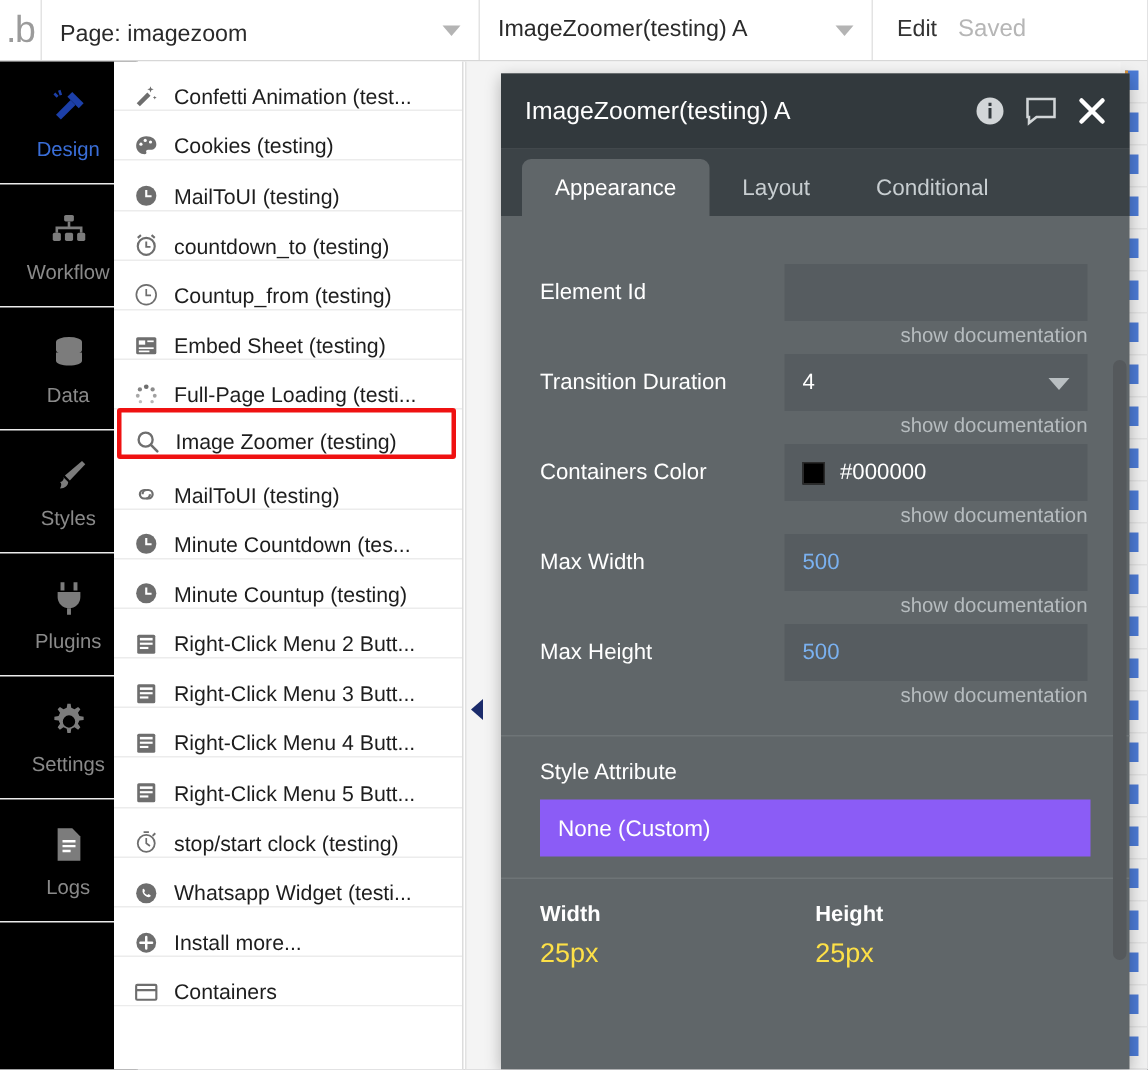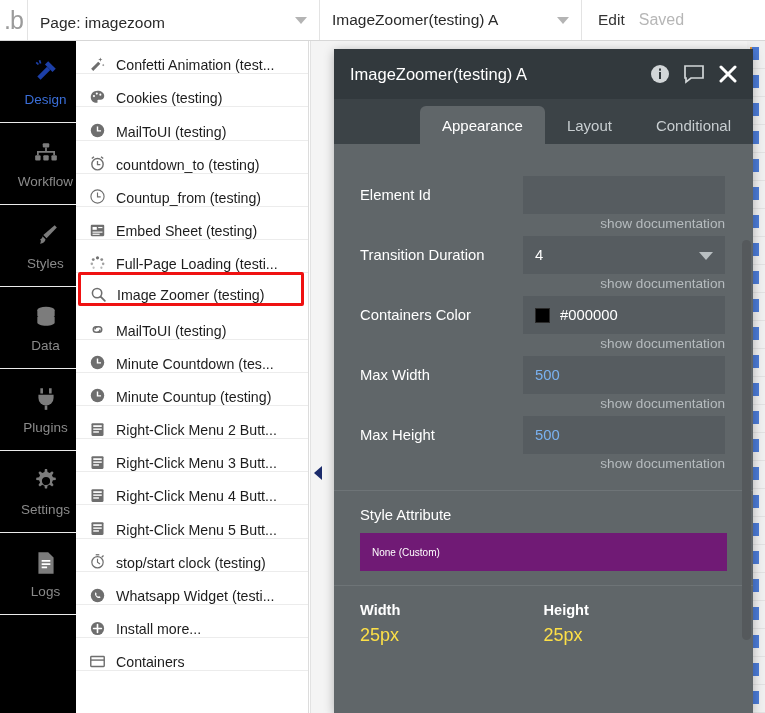--- a/index.html
+++ b/index.html
@@ -118,21 +118,21 @@
     background: #606669; box-shadow: 0 2px 10px rgba(0,0,0,.28);
   }
   .pe-head {
     height: 50px; background: #32393d; display: flex; align-items: center;
     padding: 0 14px 0 16px; gap: 12px;
   }
   .pe-title { flex: 1; font-size: 16.5px; color: #ffffff; }
   .pe-ico { width: 22px; height: 22px; display:flex; align-items:center; justify-content:center; cursor: pointer; color: #d2d6d8; }
   .pe-ico svg { display: block; }
 
-  .pe-tabs { height: 45px; background: #3c4347; display: flex; align-items: flex-end; padding-left: 14px; justify-content: flex-end; }
+  .pe-tabs { height: 45px; background: #3c4347; display: flex; align-items: flex-end; padding-left: 14px; }
   .pe-tab {
     padding: 0 22px; height: 38px; display: flex; align-items: center;
     font-size: 15px; color: #c8ced1; cursor: pointer;
   }
   .pe-tab.active {
     background: #606669; color: #ffffff;
     border-radius: 6px 6px 0 0;
   }
 
   .pe-body { height: 569px; position: relative; overflow: hidden; padding-top: 32px; }
@@ -154,22 +154,22 @@
   .doclink {
     text-align: right; padding: 2px 28px 0 0; font-size: 13.6px; color: #b6bcbf;
     cursor: pointer; height: 22px;
   }
 
   .pe-sep { height: 1px; background: #6e7477; margin: 14px 0 0 0; }
 
   .style-block { padding: 16px 26px 0 26px; }
   .style-label { font-size: 14.8px; color: #ffffff; margin-bottom: 10px; }
   .style-select {
-    height: 38px; background: #701a75; display: flex; align-items: center;
-    padding: 0 12px; font-size: 10px; color: #ffffff; position: relative; cursor: pointer;
+    height: 38px; background: #8b5cf6; display: flex; align-items: center;
+    padding: 0 12px; font-size: 15px; color: #ffffff; position: relative; cursor: pointer;
   }
 
   .wh-block { display: flex; padding: 16px 26px 0 26px; }
   .wh-col { width: 186px; }
   .wh-label { font-size: 14.6px; color: #ffffff; font-weight: bold; margin-bottom: 7px; }
   .wh-val { font-size: 18px; color: #fde047; }
 
   .pe-scroll {
     position: absolute; right: 2px; top: 96px; width: 9px; height: 400px;
     background: #55595c; border-radius: 5px; cursor: pointer;
@@ -217,35 +217,35 @@
             <rect x="9.5" y="14" width="5" height="5" rx="1" fill="#7c7c7c"></rect>
             <rect x="17" y="14" width="5" height="5" rx="1" fill="#7c7c7c"></rect>
             <path d="M12 7 v4 M4.5 14 v-3 h15 v3" stroke="#7c7c7c" stroke-width="1.6" fill="none"></path>
           </svg>
         </span>
         <span class="ri-label">Workflow</span>
       </div>
       <div class="rail-item">
         <span class="rail-ico">
           <svg width="26" height="26" viewBox="0 0 24 24">
-            <path d="M20 3 L9.5 12 L12.5 15 L22 5z" fill="#7c7c7c"></path>
-            <path d="M8.5 13 L11.5 16 c0 2-2 4-5 4 c1-2 1-3 0-4 c1 0 2-1 2.5-3z" fill="#7c7c7c"></path>
+            <ellipse cx="12" cy="5.5" rx="8" ry="3" fill="#7c7c7c"></ellipse>
+            <path d="M4 5.5v5c0 1.7 3.6 3 8 3s8-1.3 8-3v-5" fill="#7c7c7c"></path>
+            <path d="M4 12v5c0 1.7 3.6 3 8 3s8-1.3 8-3v-5" fill="#7c7c7c"></path>
           </svg>
         </span>
-        <span class="ri-label">Styles</span>
+        <span class="ri-label">Data</span>
       </div>
       <div class="rail-item">
         <span class="rail-ico">
           <svg width="26" height="26" viewBox="0 0 24 24">
-            <ellipse cx="12" cy="5.5" rx="8" ry="3" fill="#7c7c7c"></ellipse>
-            <path d="M4 5.5v5c0 1.7 3.6 3 8 3s8-1.3 8-3v-5" fill="#7c7c7c"></path>
-            <path d="M4 12v5c0 1.7 3.6 3 8 3s8-1.3 8-3v-5" fill="#7c7c7c"></path>
+            <path d="M20 3 L9.5 12 L12.5 15 L22 5z" fill="#7c7c7c"></path>
+            <path d="M8.5 13 L11.5 16 c0 2-2 4-5 4 c1-2 1-3 0-4 c1 0 2-1 2.5-3z" fill="#7c7c7c"></path>
           </svg>
         </span>
-        <span class="ri-label">Data</span>
+        <span class="ri-label">Styles</span>
       </div>
       <div class="rail-item">
         <span class="rail-ico">
           <svg width="26" height="26" viewBox="0 0 24 24">
             <path d="M8 2 v5 M16 2 v5" stroke="#7c7c7c" stroke-width="2.4"></path>
             <path d="M5 8 h14 v3 a7 7 0 0 1-14 0z" fill="#7c7c7c"></path>
             <path d="M12 18 v4" stroke="#7c7c7c" stroke-width="2.4"></path>
           </svg>
         </span>
         <span class="ri-label">Plugins</span>

